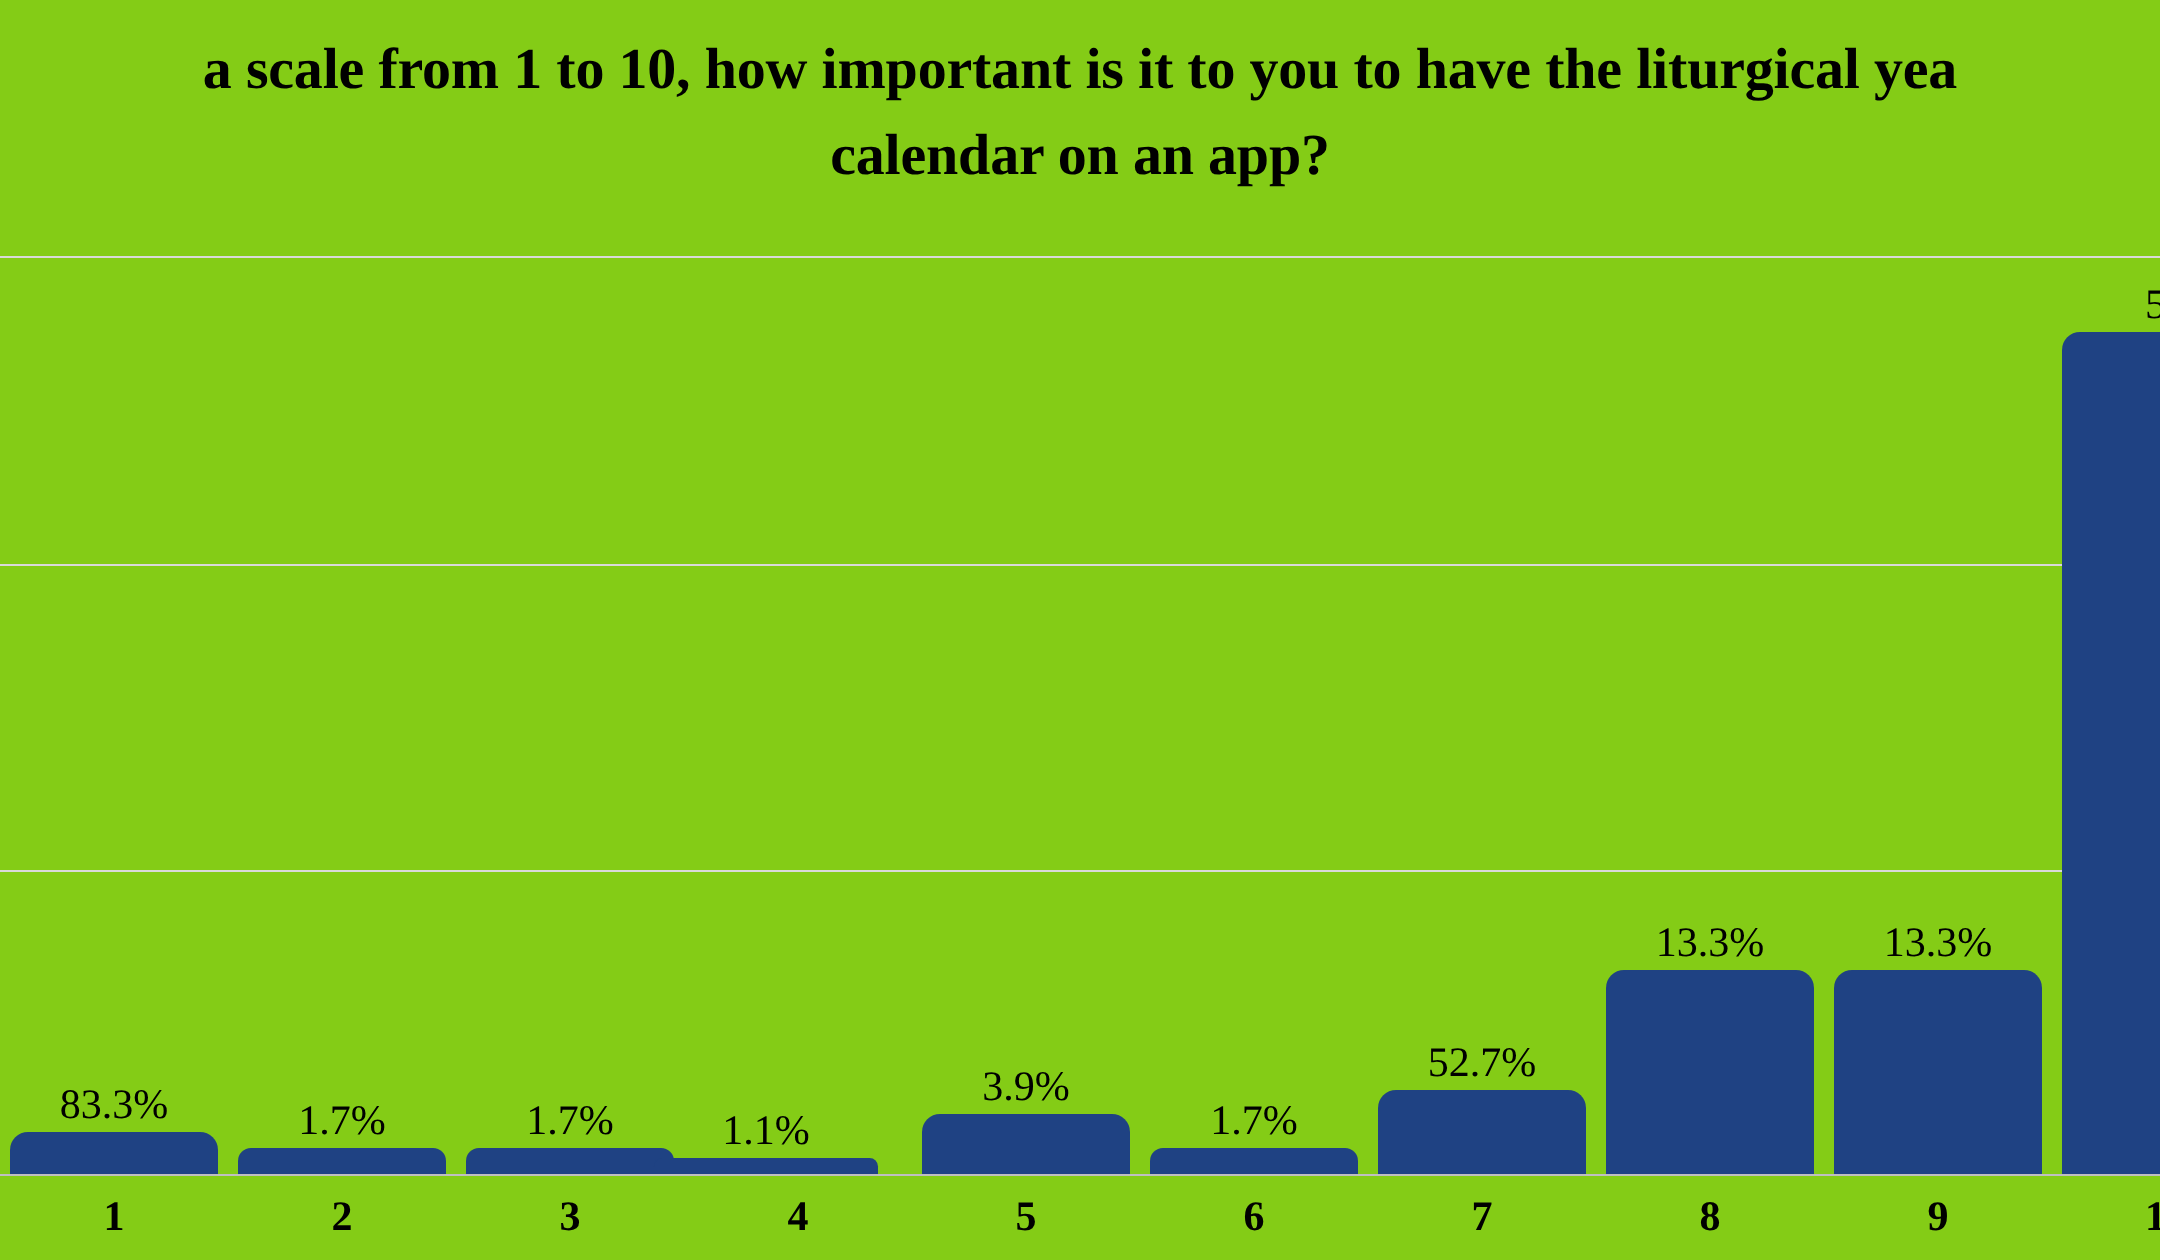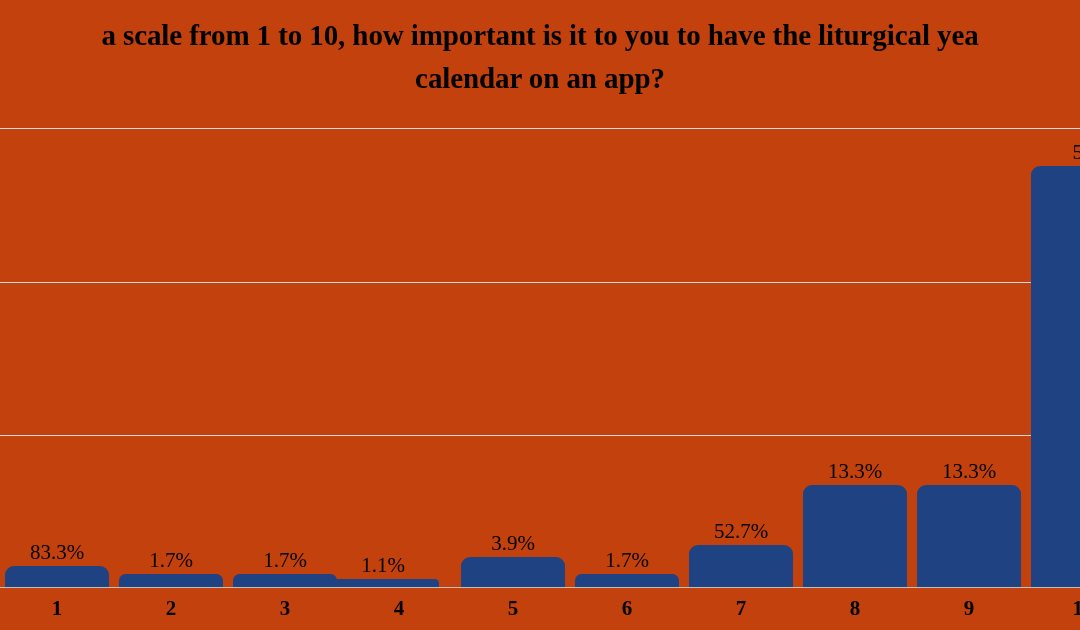--- a/index.html
+++ b/index.html
@@ -4,21 +4,21 @@
 <style>
   html, body {
     margin: 0;
     padding: 0;
     background: #ffffff;
   }
   #page {
     position: relative;
     width: 1080px;
     height: 630px;
-    background: #c2410c;
+    background: #84cc16;
     overflow: hidden;
     font-family: "Liberation Serif", "DejaVu Serif", serif;
   }
 
   
   .chart-title {
     position: absolute;
     left: -70px;
     top: 14px;
     width: 1220px;

